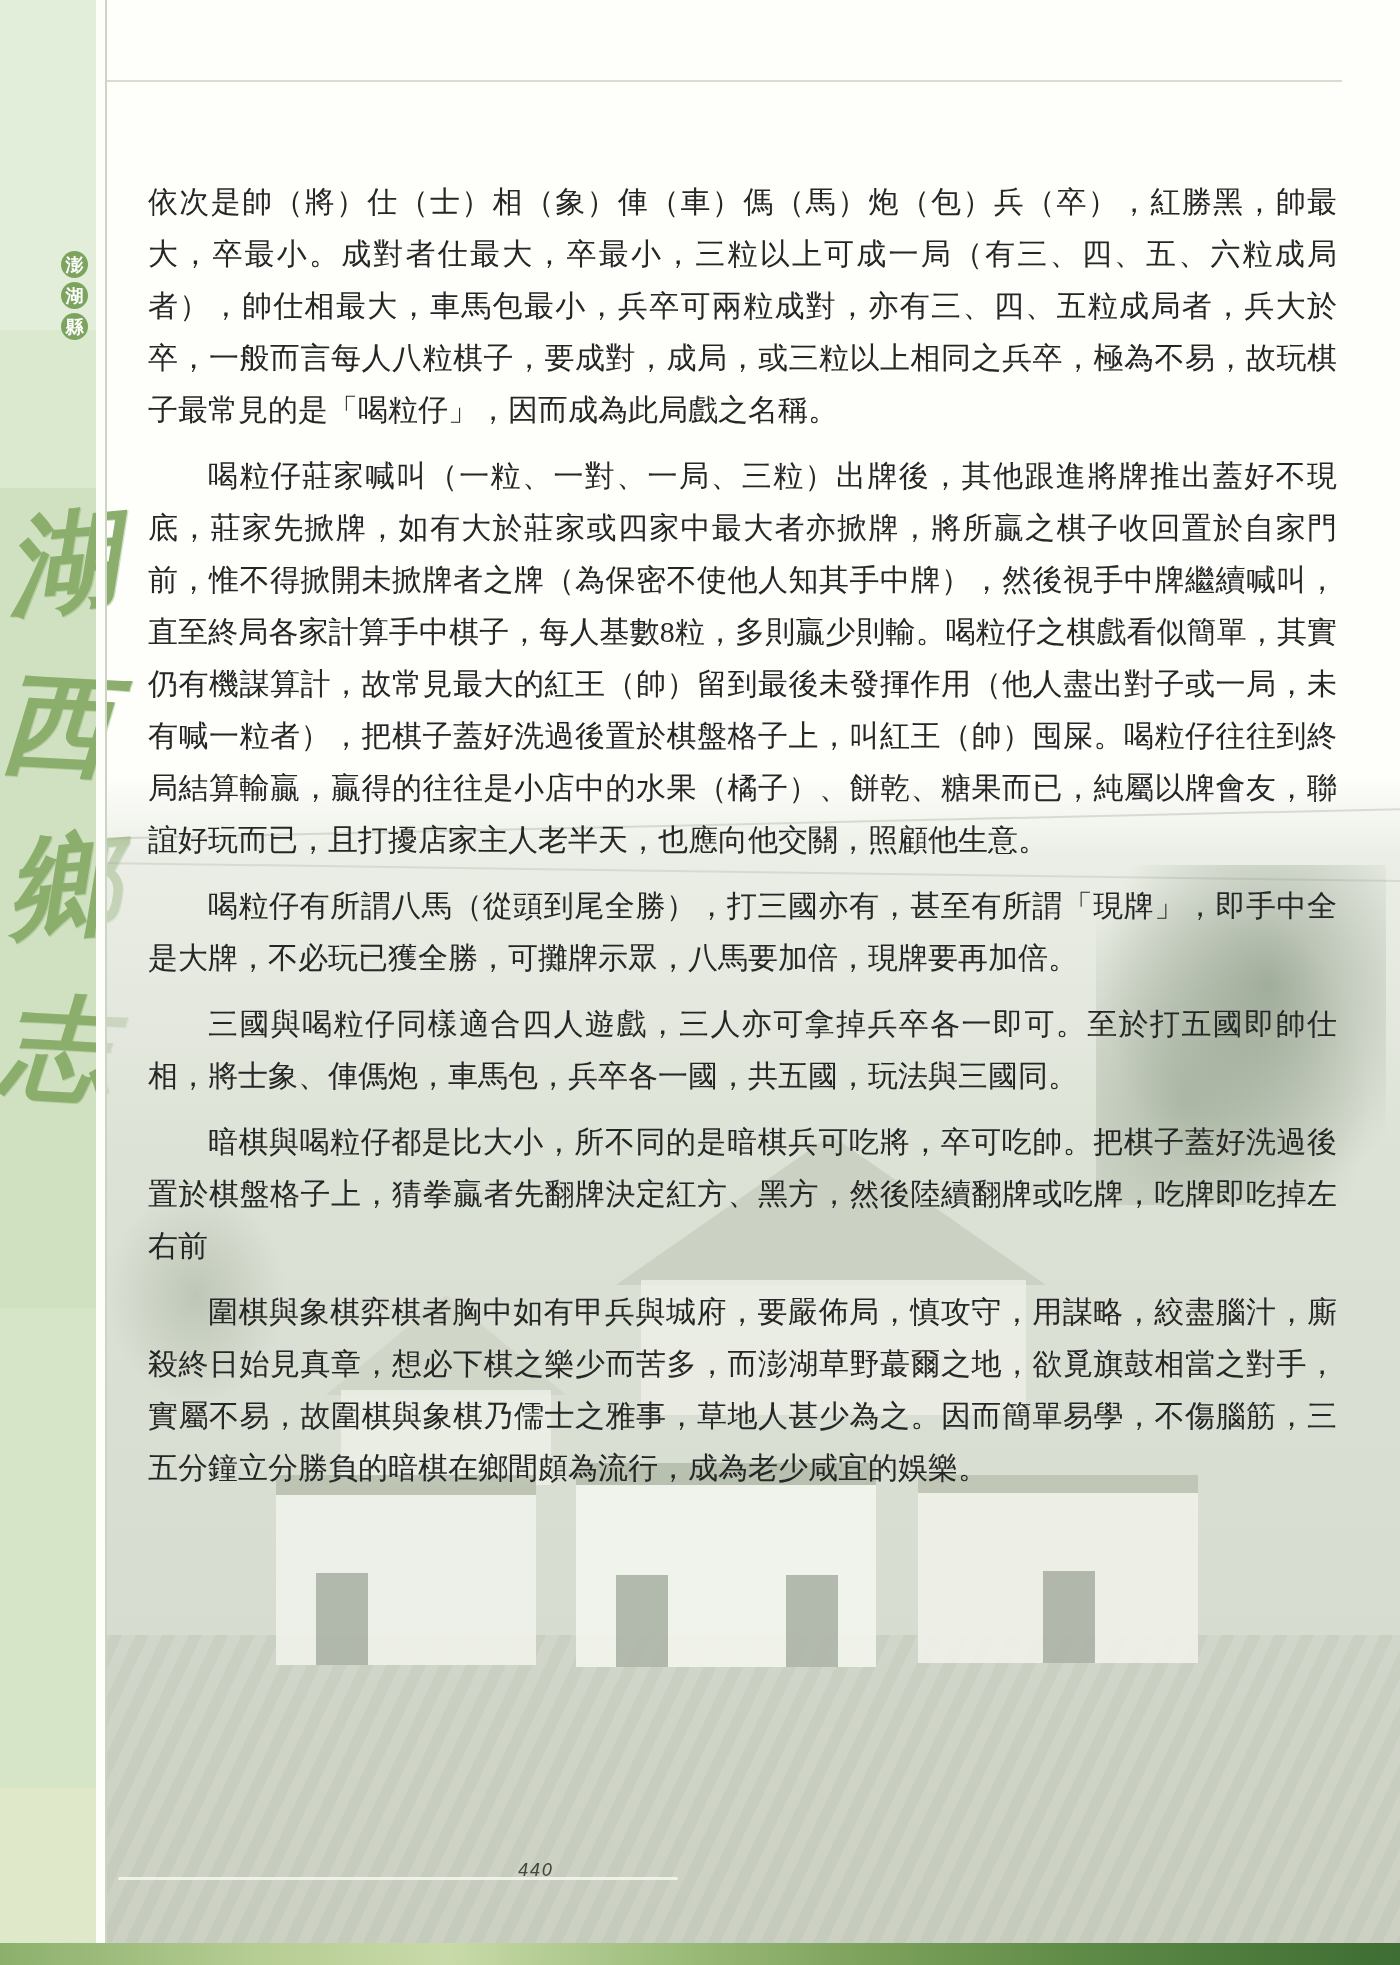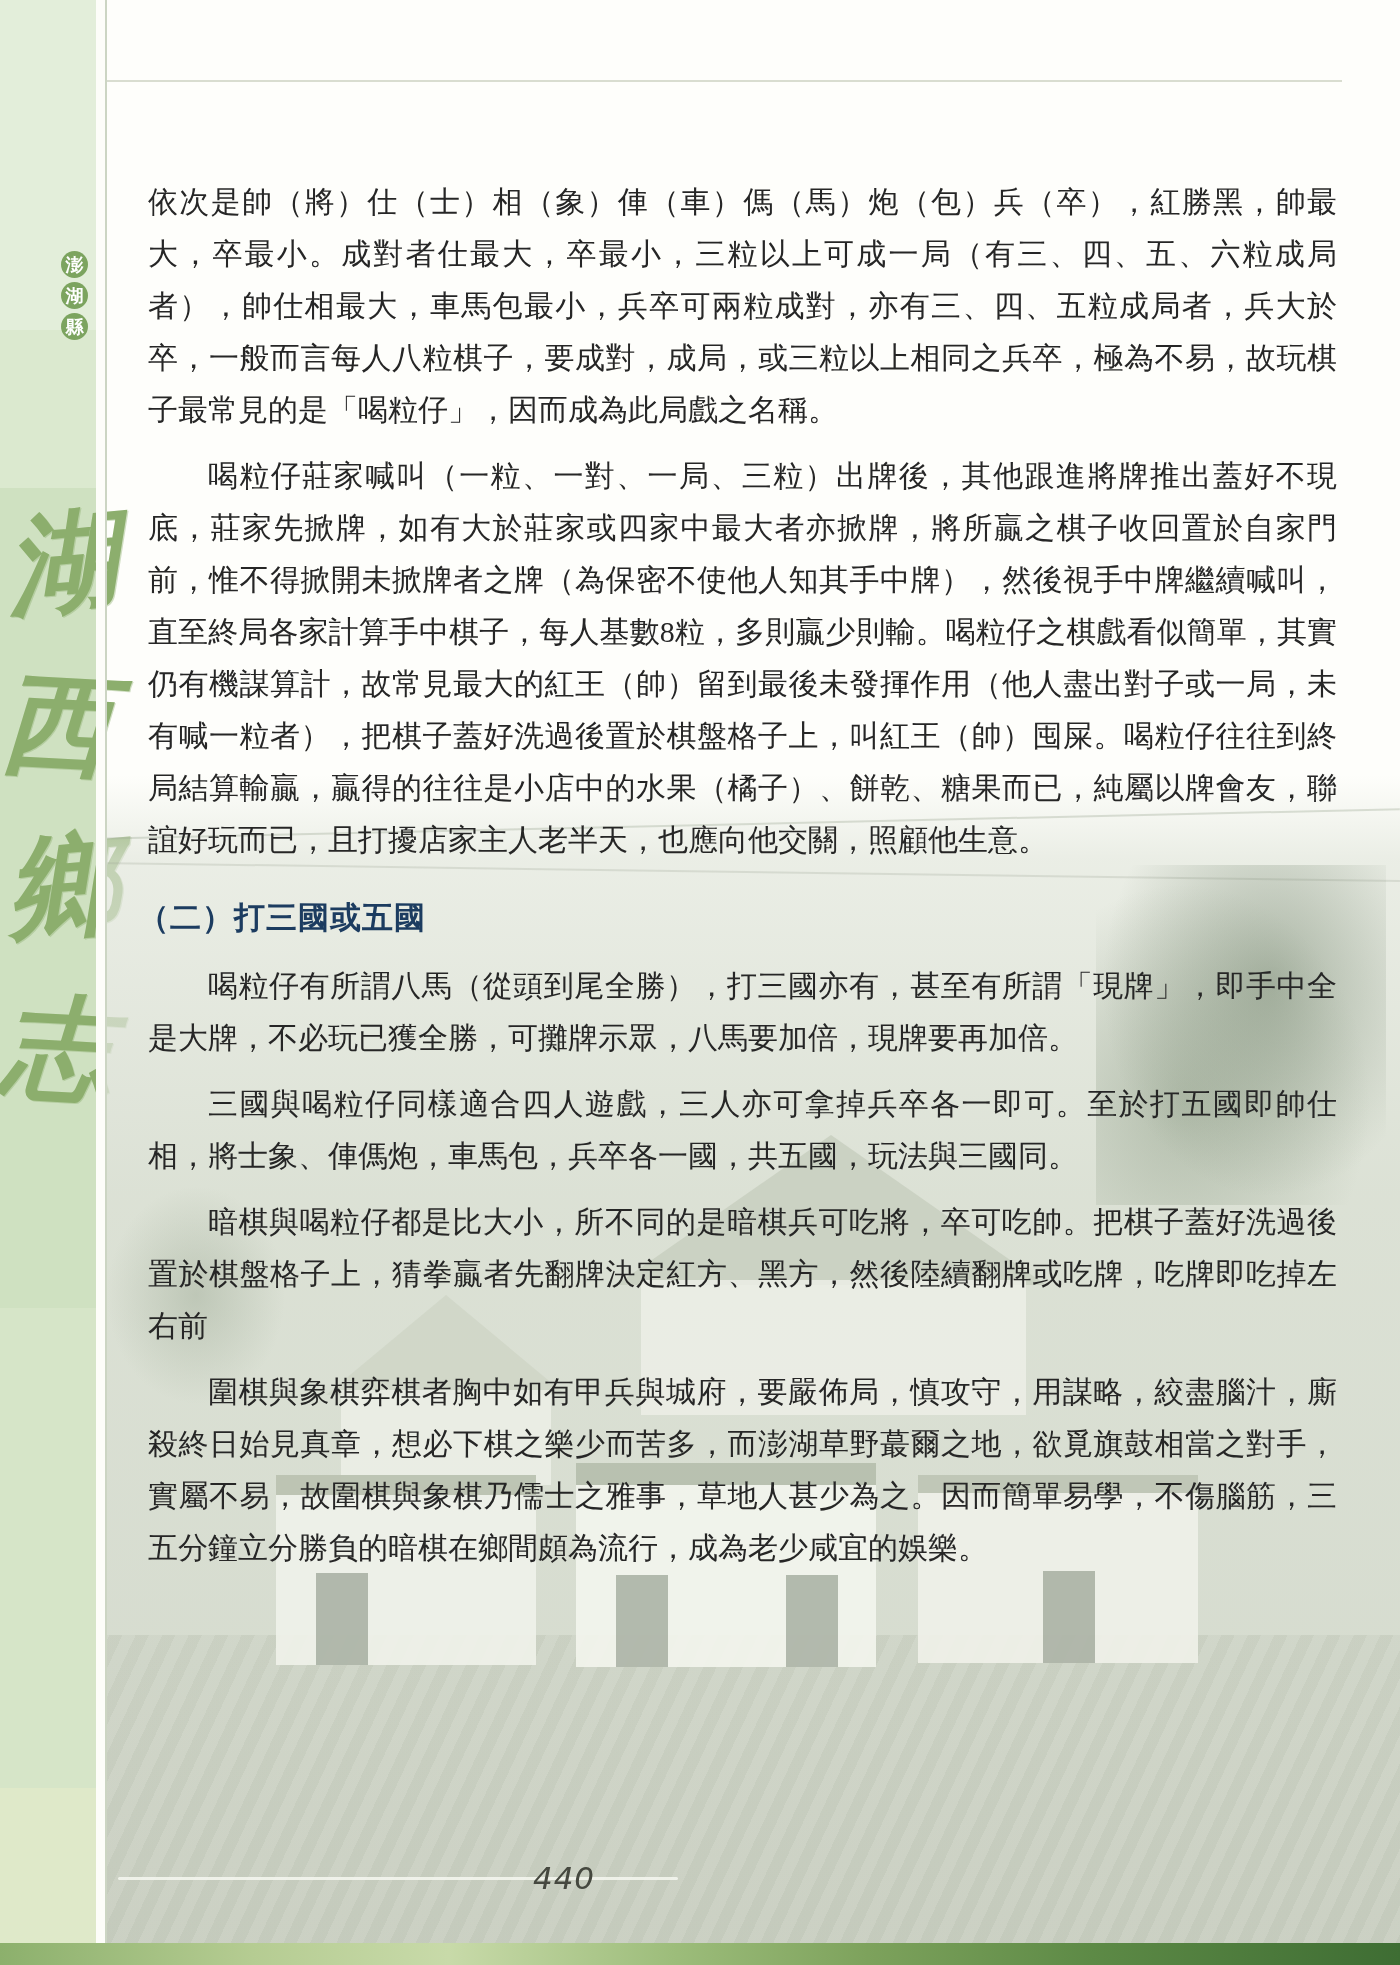--- a/index.html
+++ b/index.html
@@ -85,21 +85,21 @@
   .content p{margin:0 11px 14px 0;}
   .content p.indent{text-indent:2em;}
   .content h2{
     font-size:31px;line-height:52px;font-weight:bold;
     color:var(--heading-color,#1c3c60);
     margin:26px 0 16px -10px;letter-spacing:1px;
   }
   
   .page-number{
     position:absolute;left:518px;top:1860px;width:92px;z-index:3;
-    text-align:center;font-size:31px;color:#45483f;font-style:italic;
+    font-size:17px;color:#45483f;font-style:italic;
     font-family:"DejaVu Sans","Liberation Sans",sans-serif;letter-spacing:1px;
   }
   .bottom-band{
     position:absolute;left:0;bottom:0;width:1400px;height:22px;z-index:4;
     background:linear-gradient(90deg,
       #8cb06c 0%, #b5cc92 18%, #c8daa9 32%, #9dbd7b 48%,
       #7da25c 62%, #5d8a46 78%, var(--band-dark,#3e6d33) 100%);
   }
 </style>
 </head>
@@ -149,21 +149,20 @@
     </div>
     <div class="ph house-c">
       <div class="door door-2"></div>
     </div>
     <div class="ph streak"></div>
   </div>
 
   <div class="content">
       <p>依次是帥（將）仕（士）相（象）俥（車）傌（馬）炮（包）兵（卒），紅勝黑，帥最大，卒最小。成對者仕最大，卒最小，三粒以上可成一局（有三、四、五、六粒成局者），帥仕相最大，車馬包最小，兵卒可兩粒成對，亦有三、四、五粒成局者，兵大於卒，一般而言每人八粒棋子，要成對，成局，或三粒以上相同之兵卒，極為不易，故玩棋子最常見的是「喝粒仔」，因而成為此局戲之名稱。</p>
       <p class="indent">喝粒仔莊家喊叫（一粒、一對、一局、三粒）出牌後，其他跟進將牌推出蓋好不現底，莊家先掀牌，如有大於莊家或四家中最大者亦掀牌，將所贏之棋子收回置於自家門前，惟不得掀開未掀牌者之牌（為保密不使他人知其手中牌），然後視手中牌繼續喊叫，直至終局各家計算手中棋子，每人基數8粒，多則贏少則輸。喝粒仔之棋戲看似簡單，其實仍有機謀算計，故常見最大的紅王（帥）留到最後未發揮作用（他人盡出對子或一局，未有喊一粒者），把棋子蓋好洗過後置於棋盤格子上，叫紅王（帥）囤屎。喝粒仔往往到終局結算輸贏，贏得的往往是小店中的水果（橘子）、餅乾、糖果而已，純屬以牌會友，聯誼好玩而已，且打擾店家主人老半天，也應向他交關，照顧他生意。</p>
-      <h2>（二）打三國或五國</h2>
       <p class="indent">喝粒仔有所謂八馬（從頭到尾全勝），打三國亦有，甚至有所謂「現牌」，即手中全是大牌，不必玩已獲全勝，可攤牌示眾，八馬要加倍，現牌要再加倍。</p>
       <p class="indent">三國與喝粒仔同樣適合四人遊戲，三人亦可拿掉兵卒各一即可。至於打五國即帥仕相，將士象、俥傌炮，車馬包，兵卒各一國，共五國，玩法與三國同。</p>
       <p class="indent">暗棋與喝粒仔都是比大小，所不同的是暗棋兵可吃將，卒可吃帥。把棋子蓋好洗過後置於棋盤格子上，猜拳贏者先翻牌決定紅方、黑方，然後陸續翻牌或吃牌，吃牌即吃掉左右前</p>
       <p class="indent">圍棋與象棋弈棋者胸中如有甲兵與城府，要嚴佈局，慎攻守，用謀略，絞盡腦汁，廝殺終日始見真章，想必下棋之樂少而苦多，而澎湖草野蕞爾之地，欲覓旗鼓相當之對手，實屬不易，故圍棋與象棋乃儒士之雅事，草地人甚少為之。因而簡單易學，不傷腦筋，三五分鐘立分勝負的暗棋在鄉間頗為流行，成為老少咸宜的娛樂。</p>
     </div>
 
   <div class="page-number">440</div>
   <div class="bottom-band"></div>
 
 </div>

